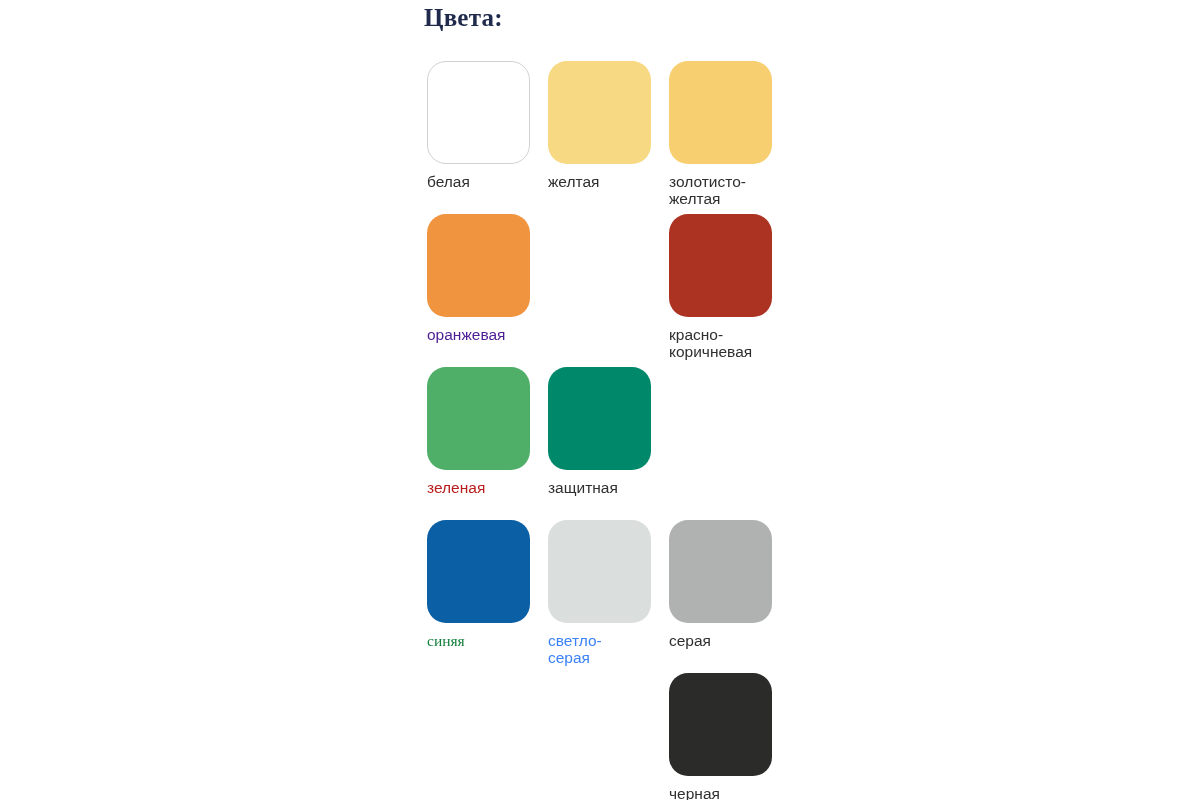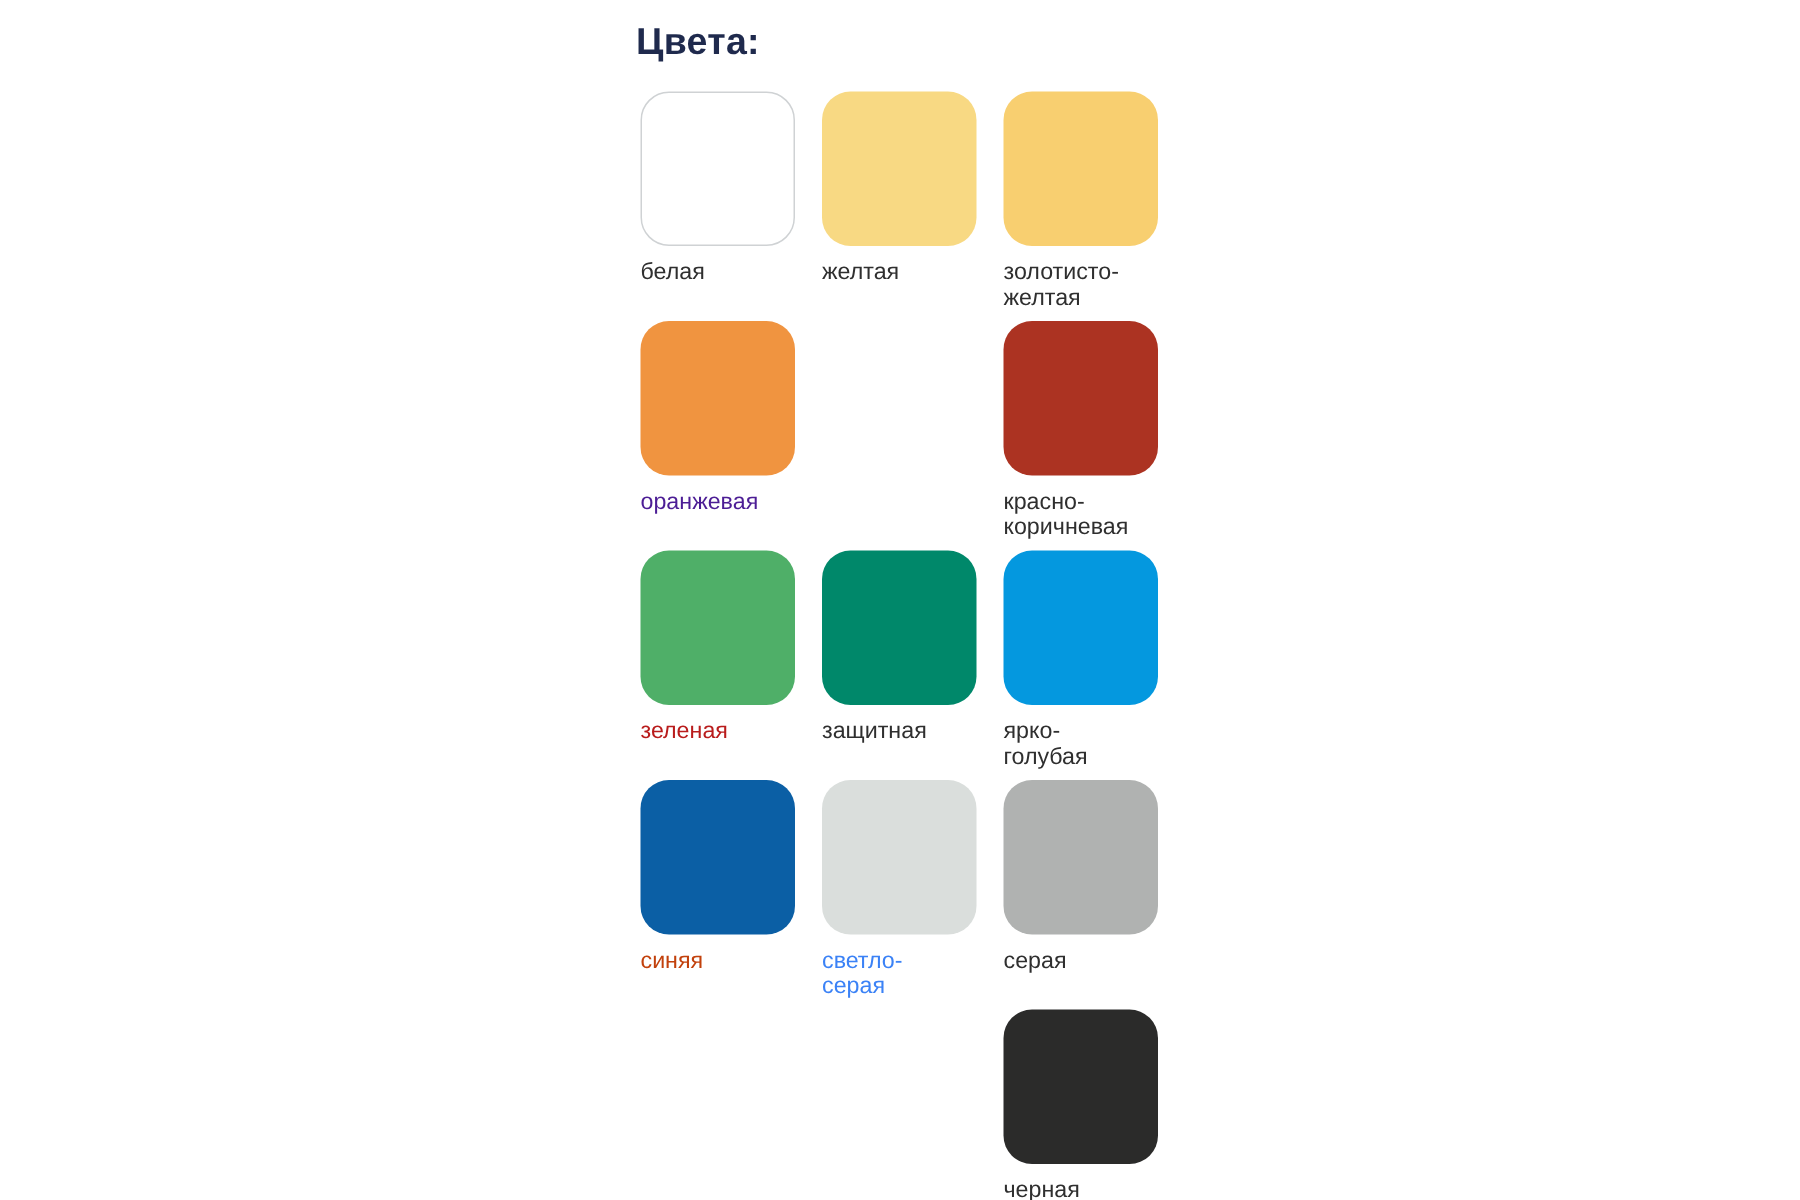--- a/index.html
+++ b/index.html
@@ -20,27 +20,28 @@
     position: relative;
     width: 1200px;
     height: 800px;
     background: #ffffff;
   }
 
   
   .title {
     position: absolute;
     left: 424px;
-    top: 13px;
+    top: 3px;
     font-size: 25px;
     font-weight: bold;
     color: #1f2a4d;
     letter-spacing: 0.2px;
     line-height: 30px;
     white-space: nowrap;
+    font-family: Liberation Serif, serif;
   }
 
   
   .grid {
     position: absolute;
     left: 427px;
     top: 61px;
     width: 345px;
   }
 
@@ -115,31 +116,25 @@
       </div>
       <div class="row">
         <div class="cell col-0">
           <div class="swatch" title="зеленая" style="background: rgb(79, 175, 104);"></div>
           <div class="caption" style="color: #b91c1c;">зеленая</div>
         </div>
         <div class="cell col-1">
           <div class="swatch" title="защитная" style="background: rgb(0, 136, 106);"></div>
           <div class="caption" style="color: rgb(47, 47, 47);">защитная</div>
         </div>
-        <div class="cell col-2">
-          <div class="swatch" title="ярко-
-голубая" style="background: rgb(4, 152, 223);"></div>
-          <div class="caption" style="color: rgb(47, 47, 47);">ярко-
-голубая</div>
-        </div>
       </div>
       <div class="row">
         <div class="cell col-0">
           <div class="swatch" title="синяя" style="background: rgb(11, 95, 165);"></div>
-          <div class="caption" style="color: #c2410c;">синяя</div>
+          <div class="caption" style="color: #15803d; font-family: Liberation Serif, serif;">синяя</div>
         </div>
         <div class="cell col-1">
           <div class="swatch" title="светло-
 серая" style="background: rgb(218, 222, 220);"></div>
           <div class="caption" style="color: #3b82f6;">светло-
 серая</div>
         </div>
         <div class="cell col-2">
           <div class="swatch" title="серая" style="background: rgb(176, 178, 177);"></div>
           <div class="caption" style="color: rgb(47, 47, 47);">серая</div>

